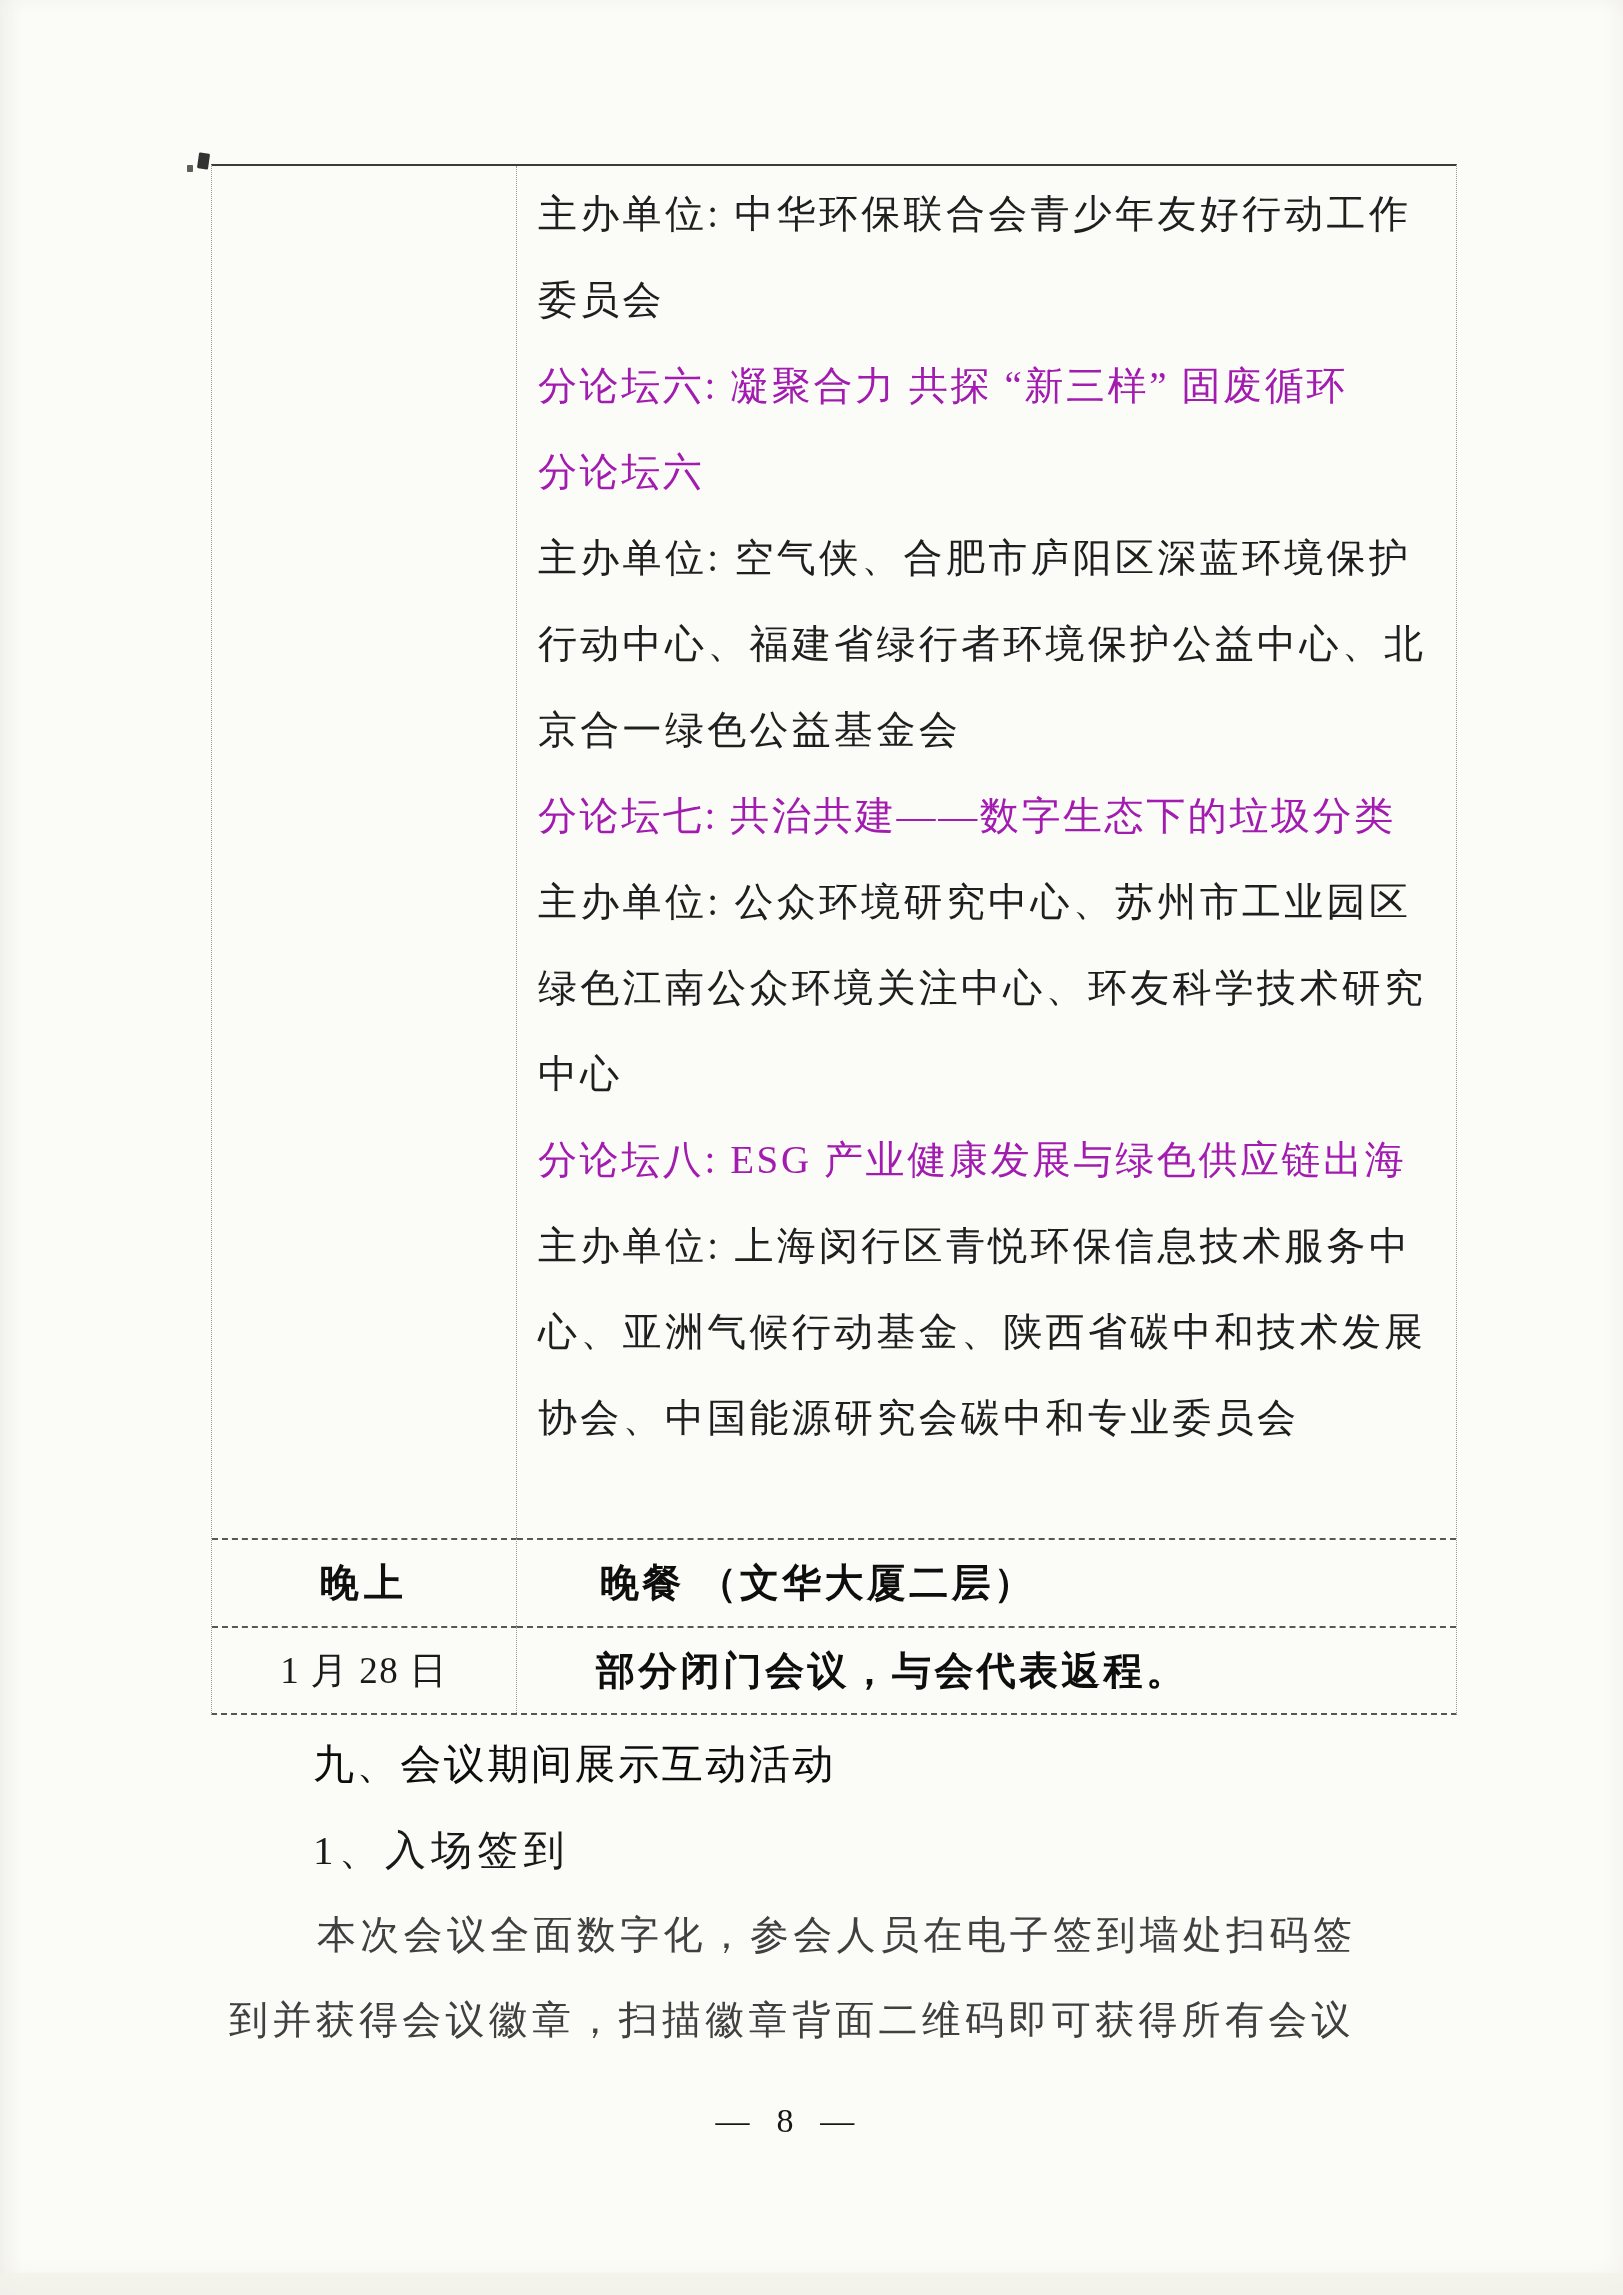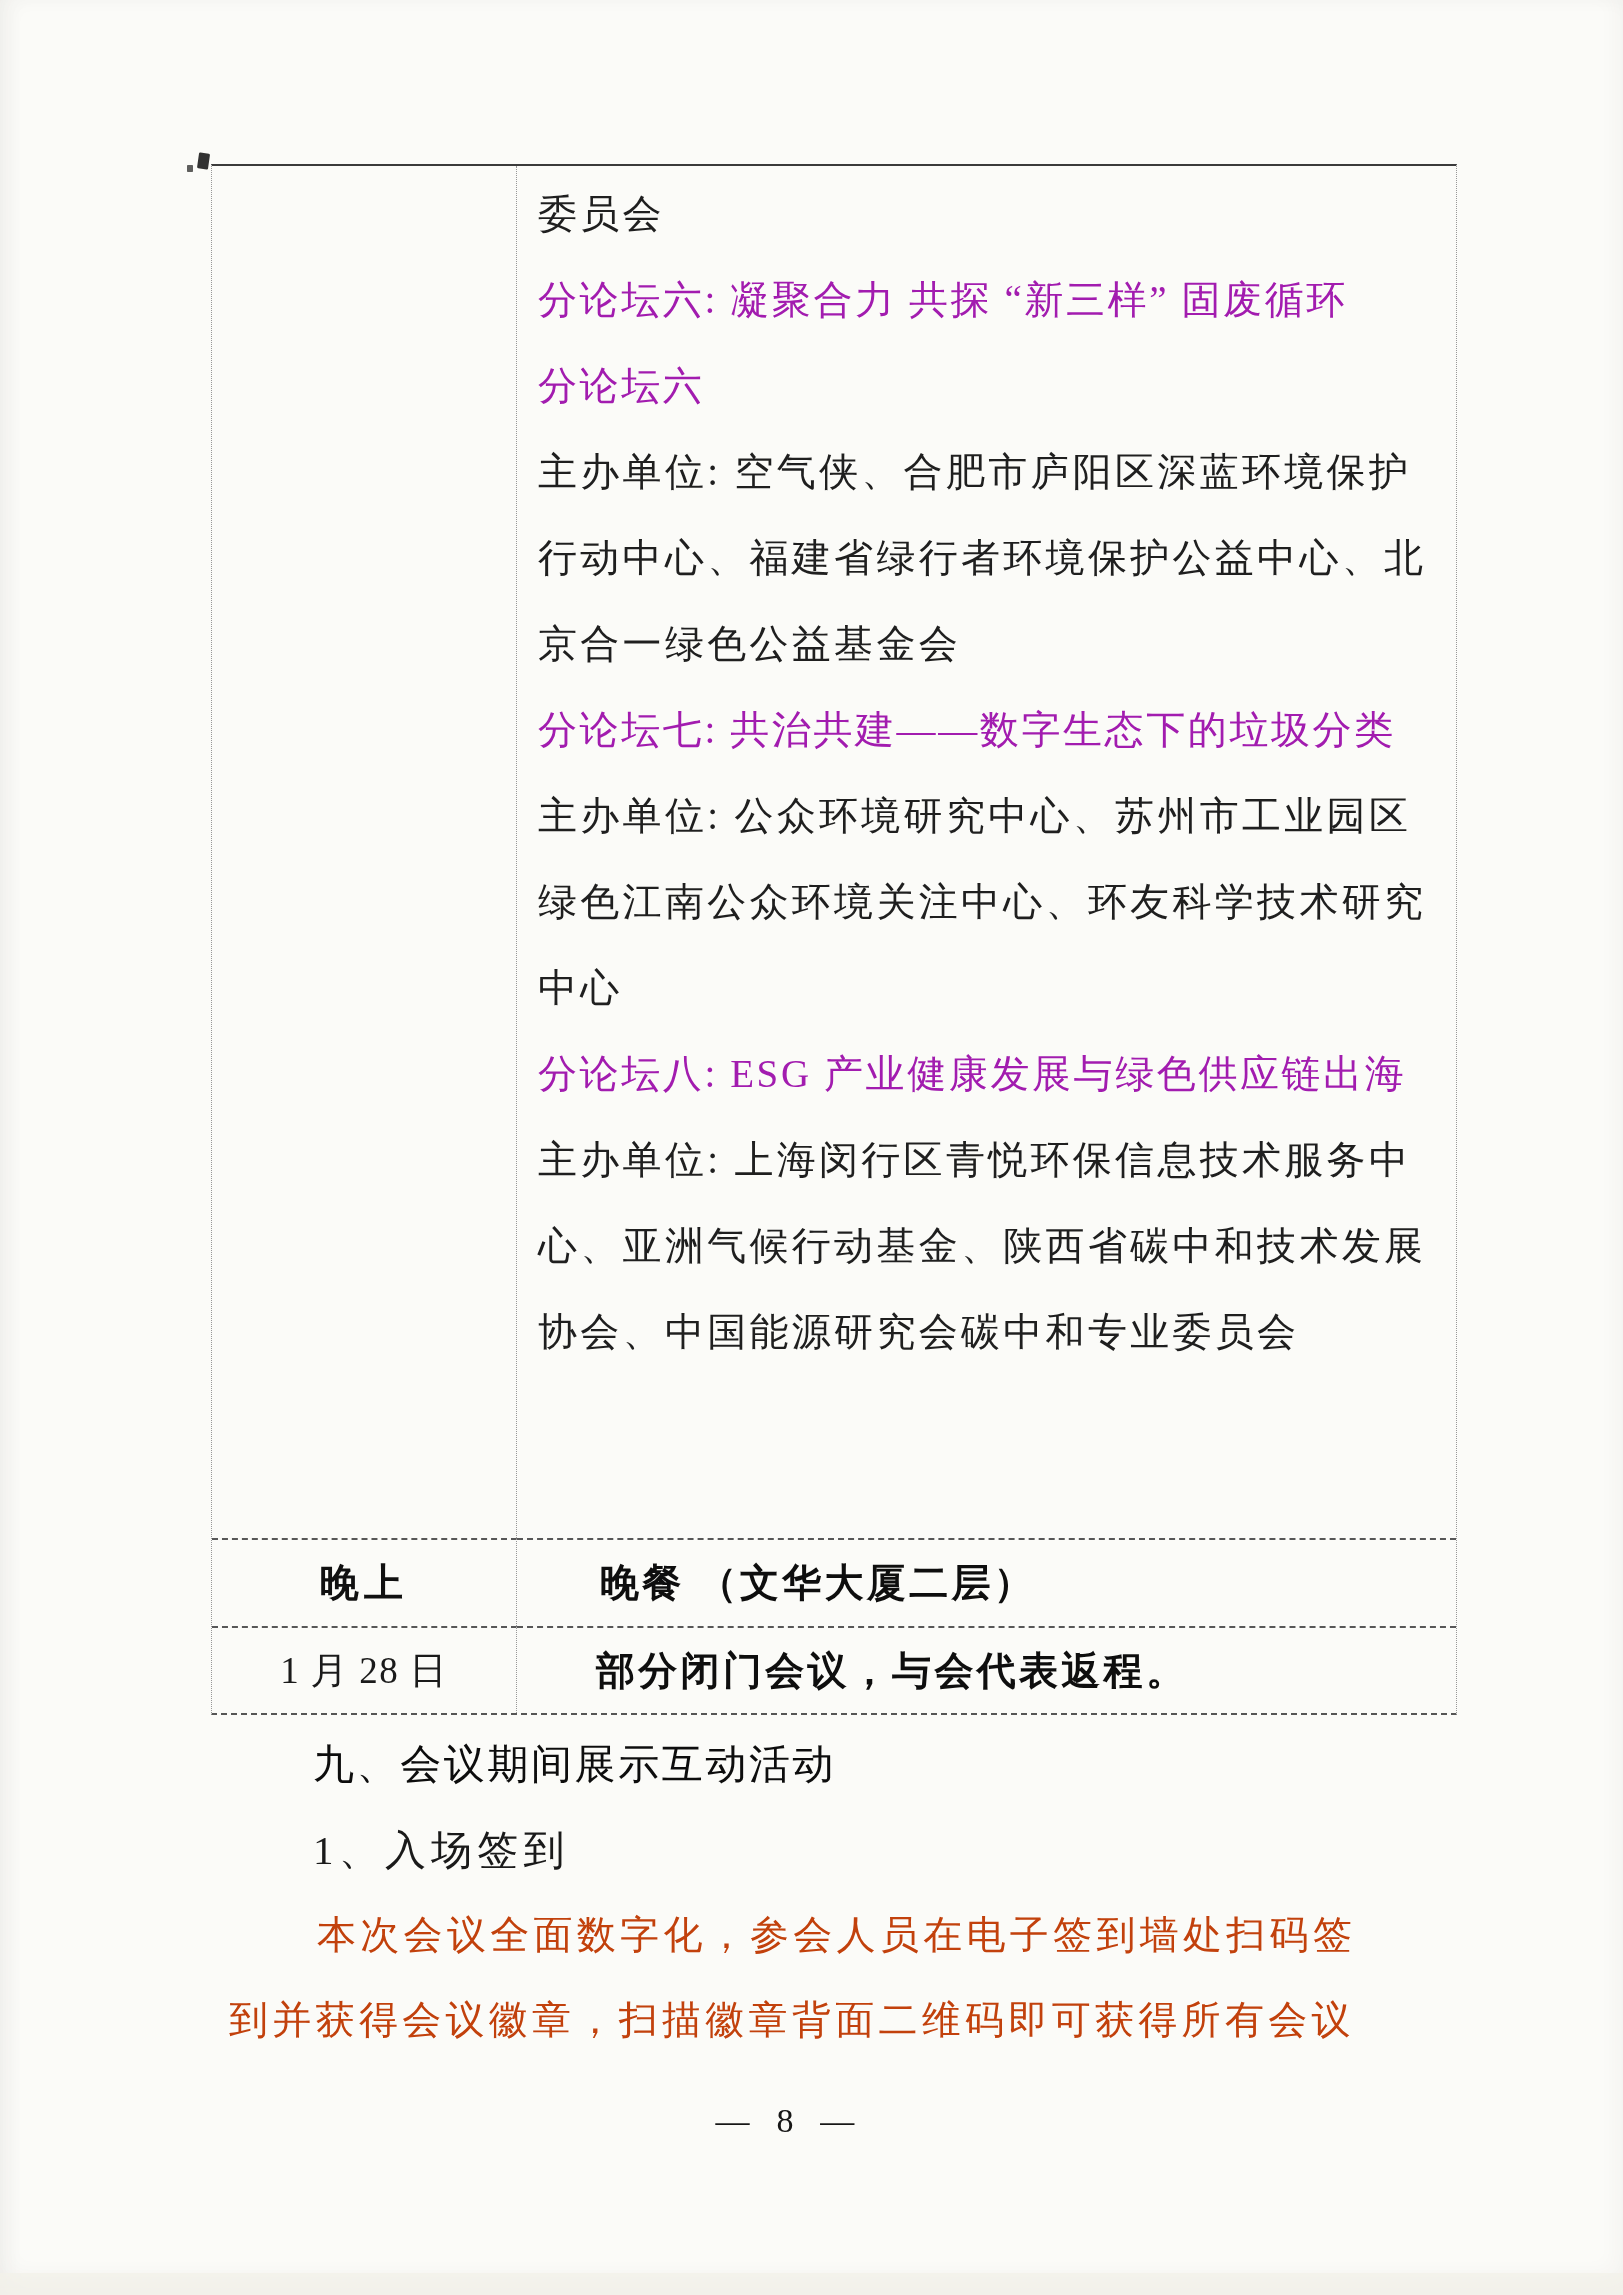--- a/index.html
+++ b/index.html
@@ -45,21 +45,21 @@
   .date-label { font-size:37px; letter-spacing:1.3px; color:#1a1a1a; }
   .row-content { font-size:39px; font-weight:700; letter-spacing:3.3px; color:#0e0e0e; white-space:nowrap; }
   .pad-dinner { padding-left:83px; }
   .pad-jan { padding-left:79px; }
   
   .h1, .h2, .para-line {
     position:absolute; height:86px; line-height:86px; white-space:nowrap;
   }
   .h1 { top:1721px; left:313px; font-size:41px; font-weight:400; letter-spacing:2.6px; color:#0d0d0d; }
   .h2 { top:1807px; left:313px; font-size:41px; letter-spacing:5.2px; color:#1a1a1a; }
-  .para-line { font-size:39px; letter-spacing:4.3px; color:#c2410c; }
+  .para-line { font-size:39px; letter-spacing:4.3px; color:#404040; }
   .p1 { top:1892px; left:317px; }
   .p2 { top:1977px; left:229px; }
   .page-number {
     position:absolute; top:2081px; left:0; width:1579px; height:79px;
     line-height:79px; text-align:center;
     font-size:34px; letter-spacing:9.2px; color:#161616;
   }
   
   .scan-artifact {
     position:absolute; left:198px; top:153px; width:11px; height:16.4px;
@@ -76,20 +76,21 @@
 <div class="page">
 
   <div class="scan-artifact"></div>
   <div class="scan-artifact2"></div>
 
   <div class="agenda-table">
 
     <div class="cell col1"></div>
 
     <div class="cell cell-forums">
+      <div class="tline">主办单位: 中华环保联合会青少年友好行动工作</div>
       <div class="tline">委员会</div>
       <div class="tline bold">分论坛六: 凝聚合力 共探 “新三样” 固废循环</div>
       <div class="tline bold">分论坛六</div>
       <div class="tline">主办单位: 空气侠、合肥市庐阳区深蓝环境保护</div>
       <div class="tline">行动中心、福建省绿行者环境保护公益中心、北</div>
       <div class="tline">京合一绿色公益基金会</div>
       <div class="tline bold">分论坛七: 共治共建——数字生态下的垃圾分类</div>
       <div class="tline">主办单位: 公众环境研究中心、苏州市工业园区</div>
       <div class="tline">绿色江南公众环境关注中心、环友科学技术研究</div>
       <div class="tline">中心</div>

